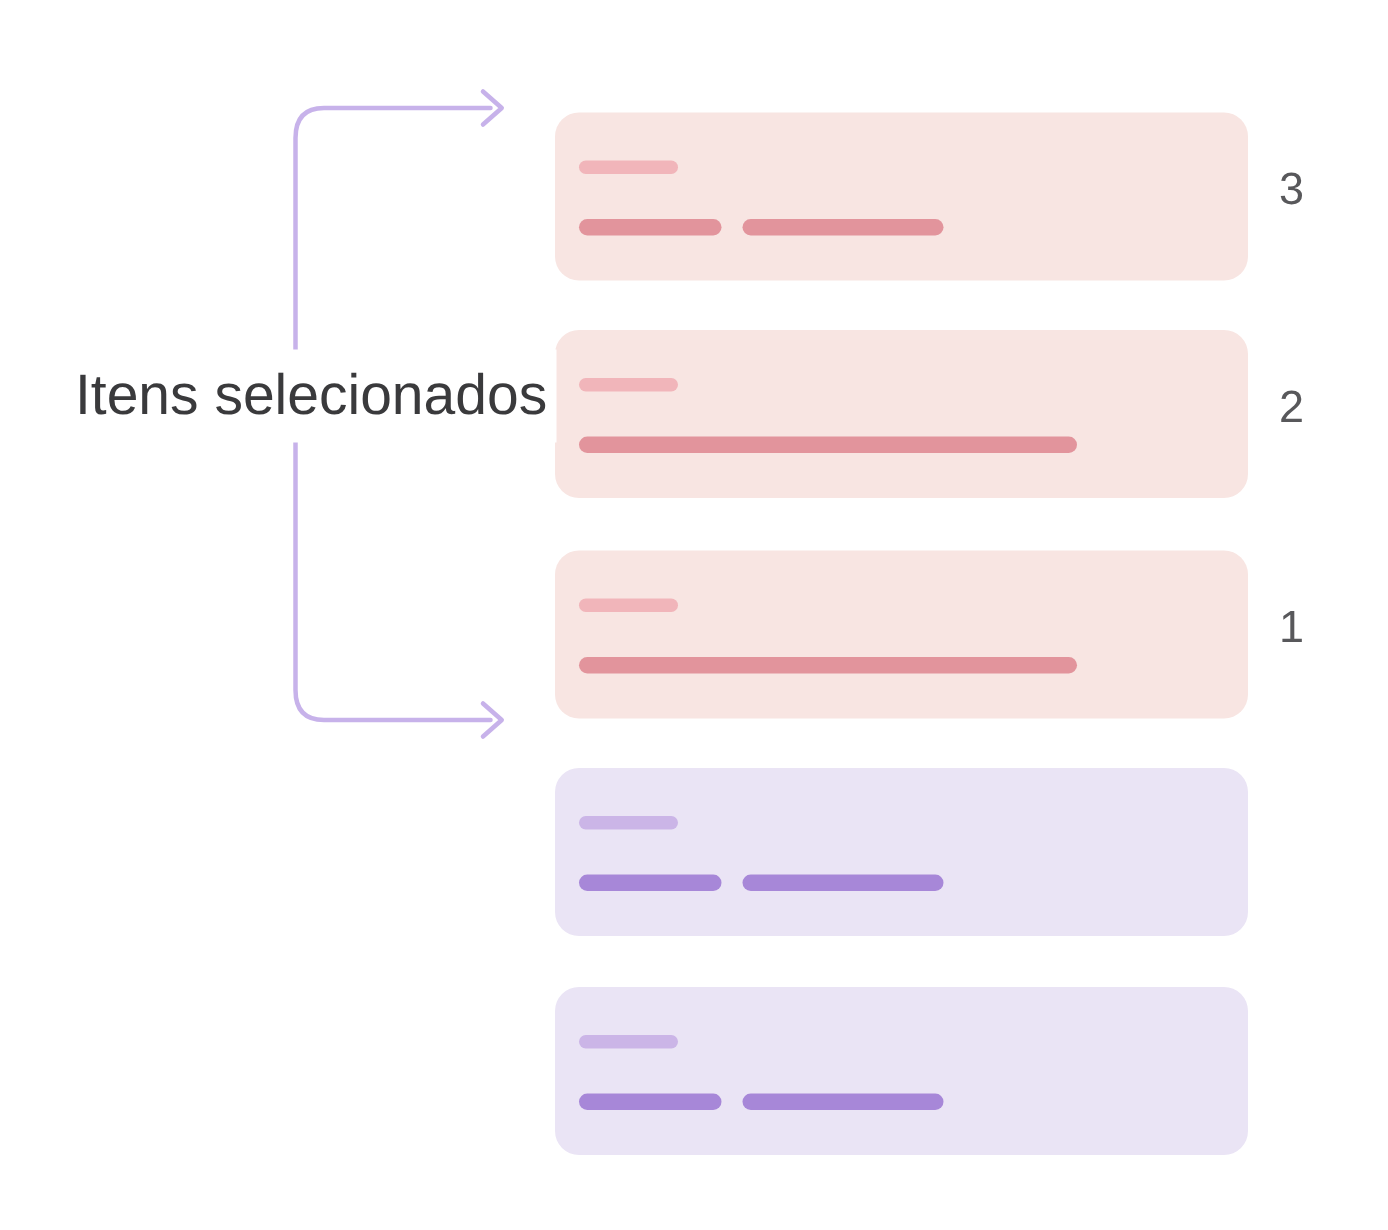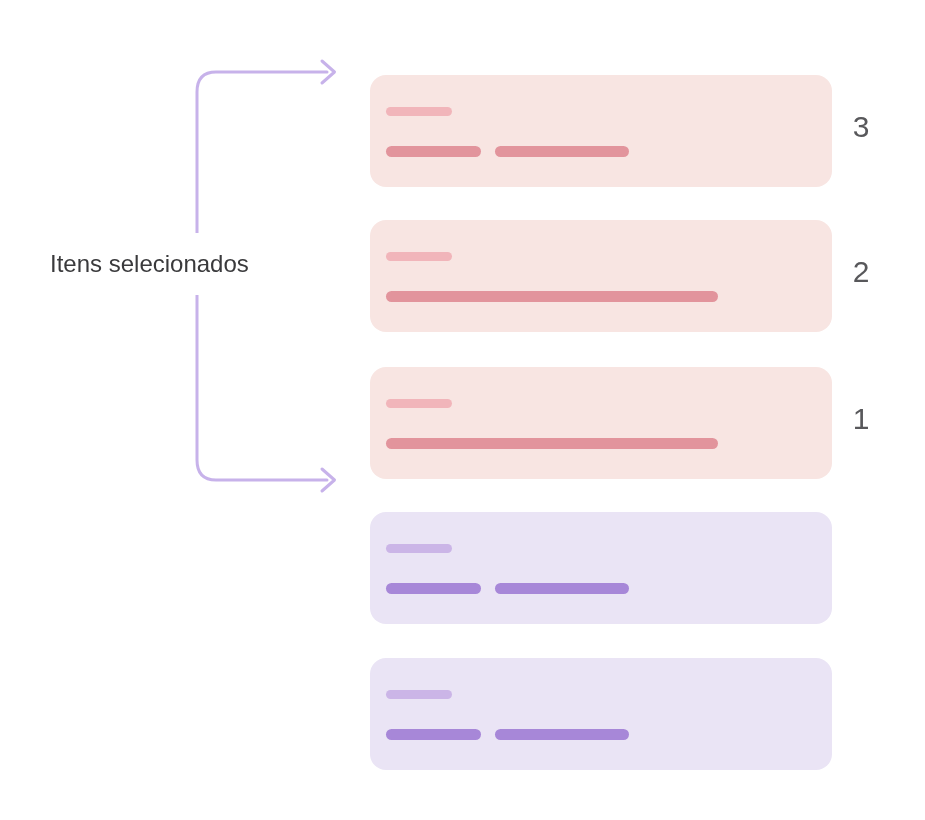--- a/index.html
+++ b/index.html
@@ -32,21 +32,21 @@
     stroke-linejoin: round;
   }
   
   .selection-label {
     position: absolute;
     left: 44px;
     top: 233px;
     z-index: 2;
     background: #ffffff;
     padding: 14px 6px;
-    font-size: 24px;
+    font-size: 38px;
     line-height: 34px;
     color: var(--label-text, #3A3A3C);
     white-space: nowrap;
   }
   
   .card-row {
     position: absolute;
     left: 370px;
     width: 545px;
     height: 112px;

